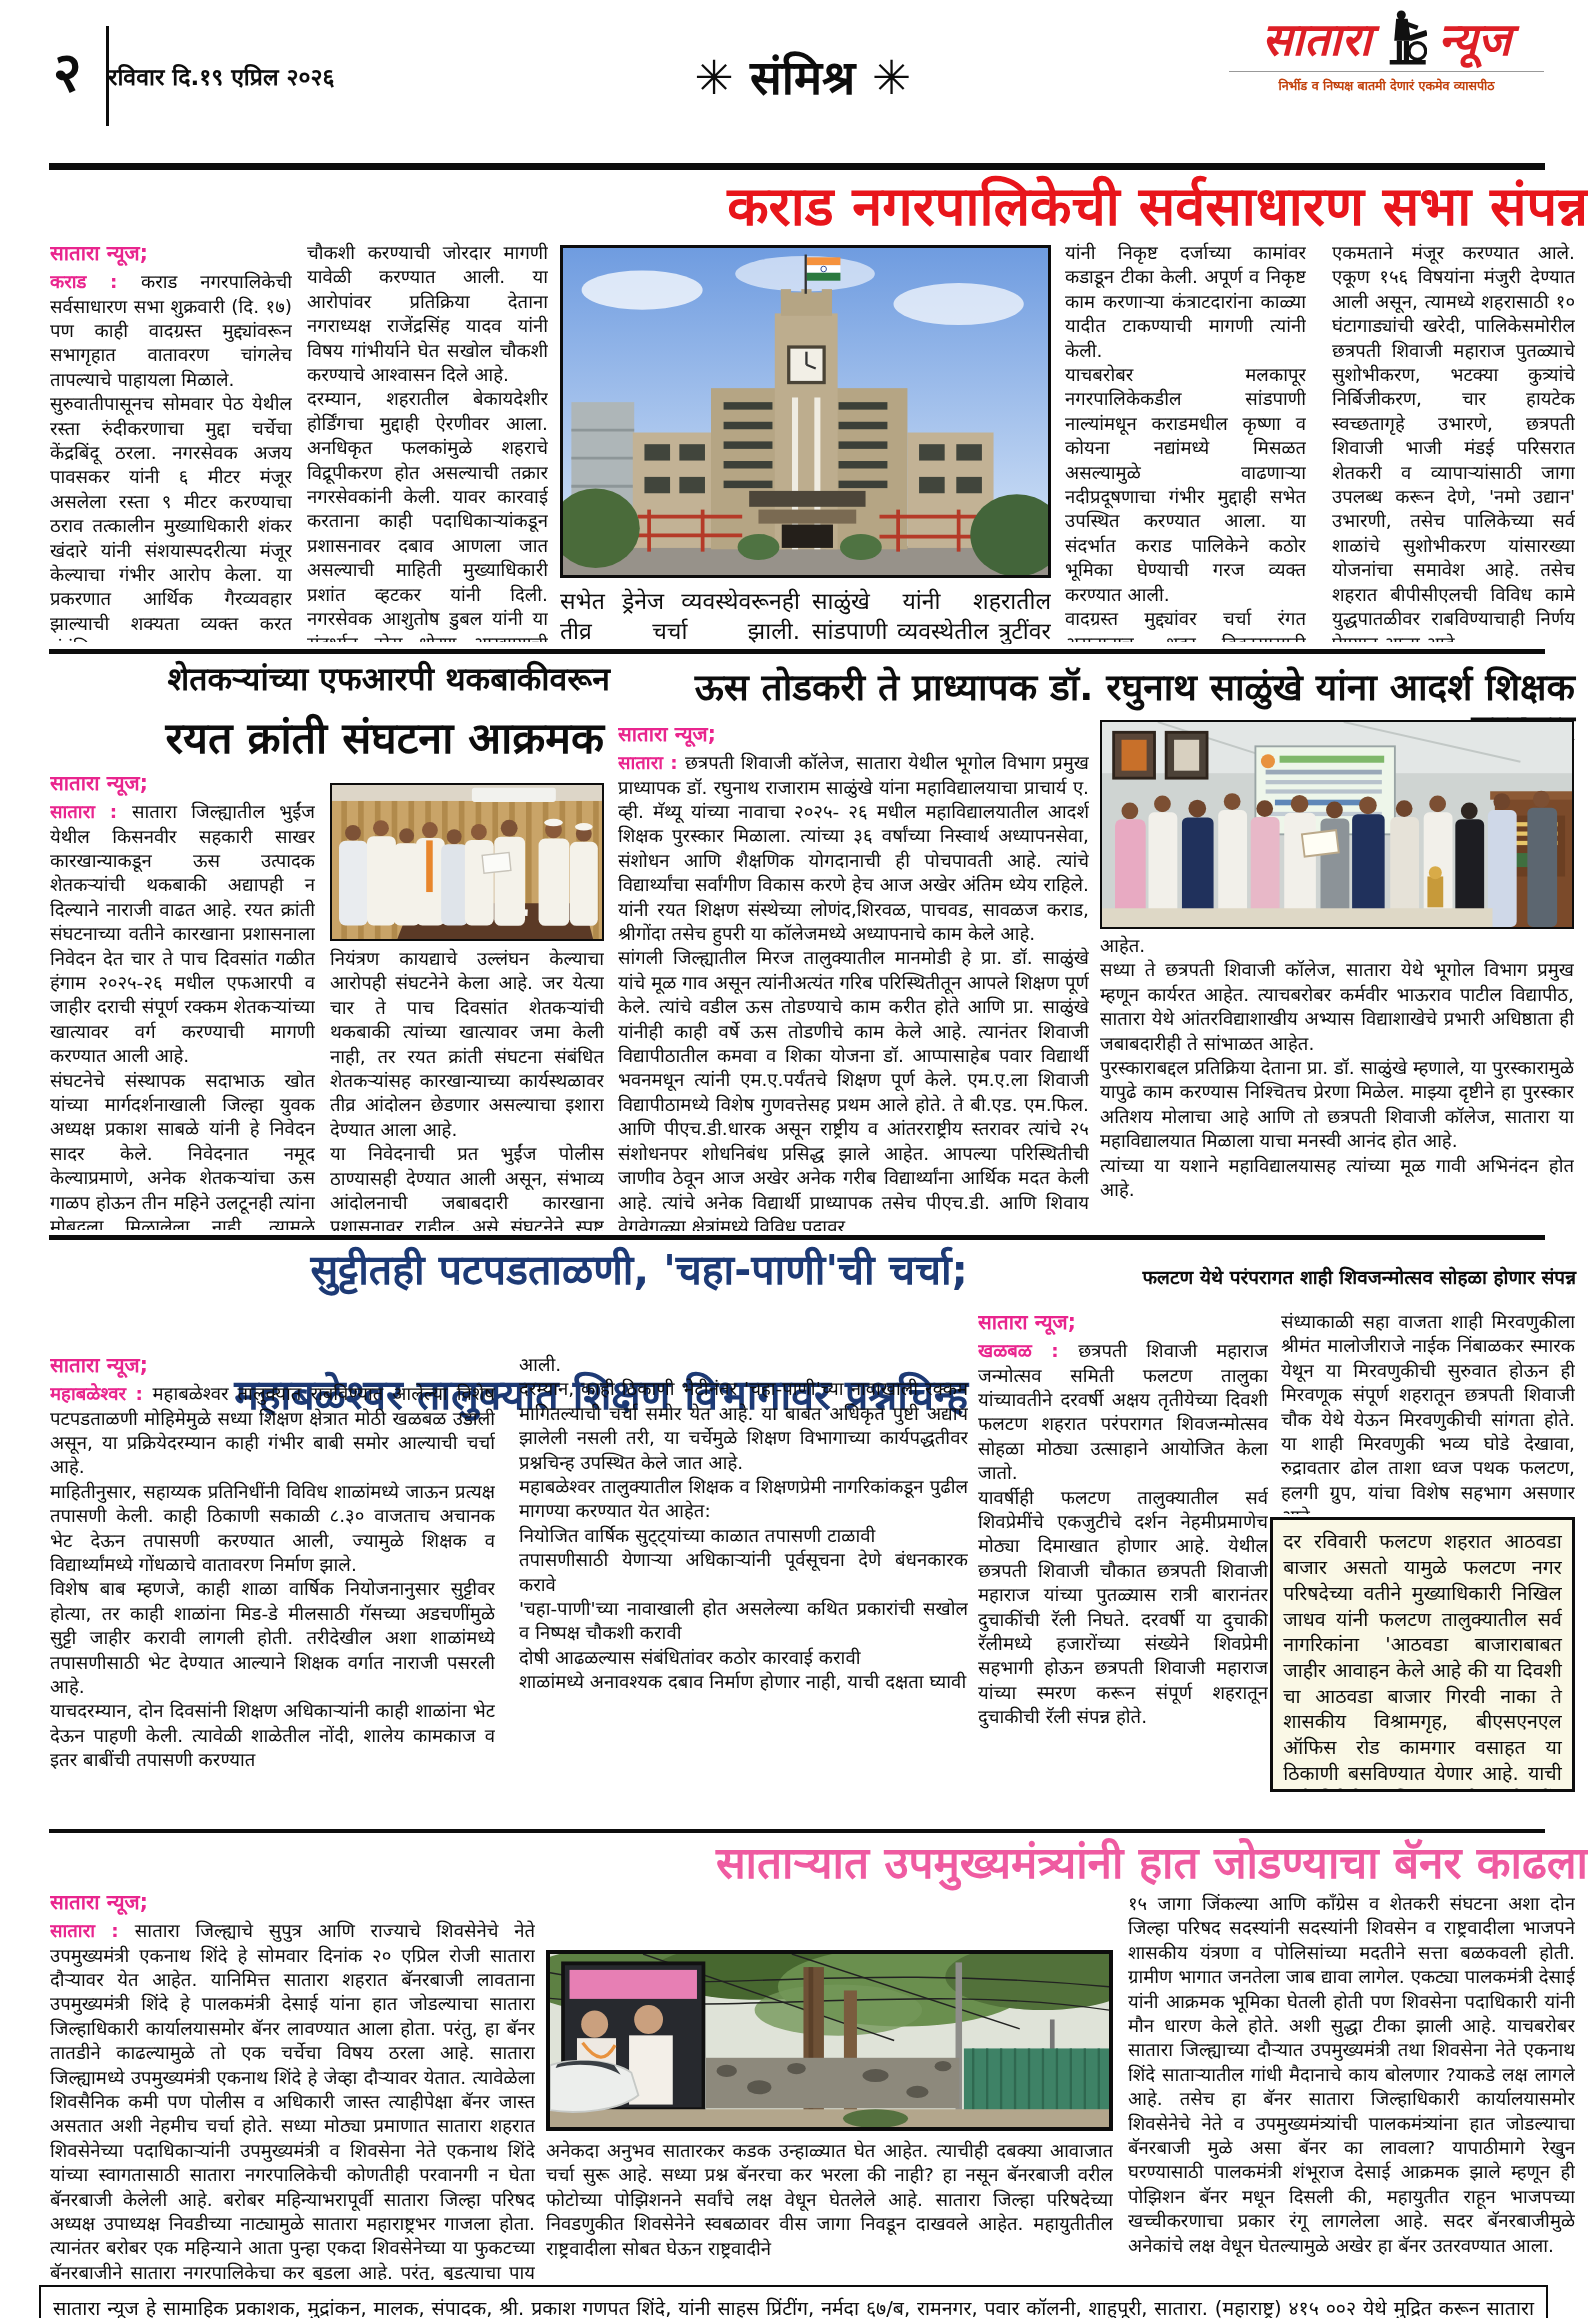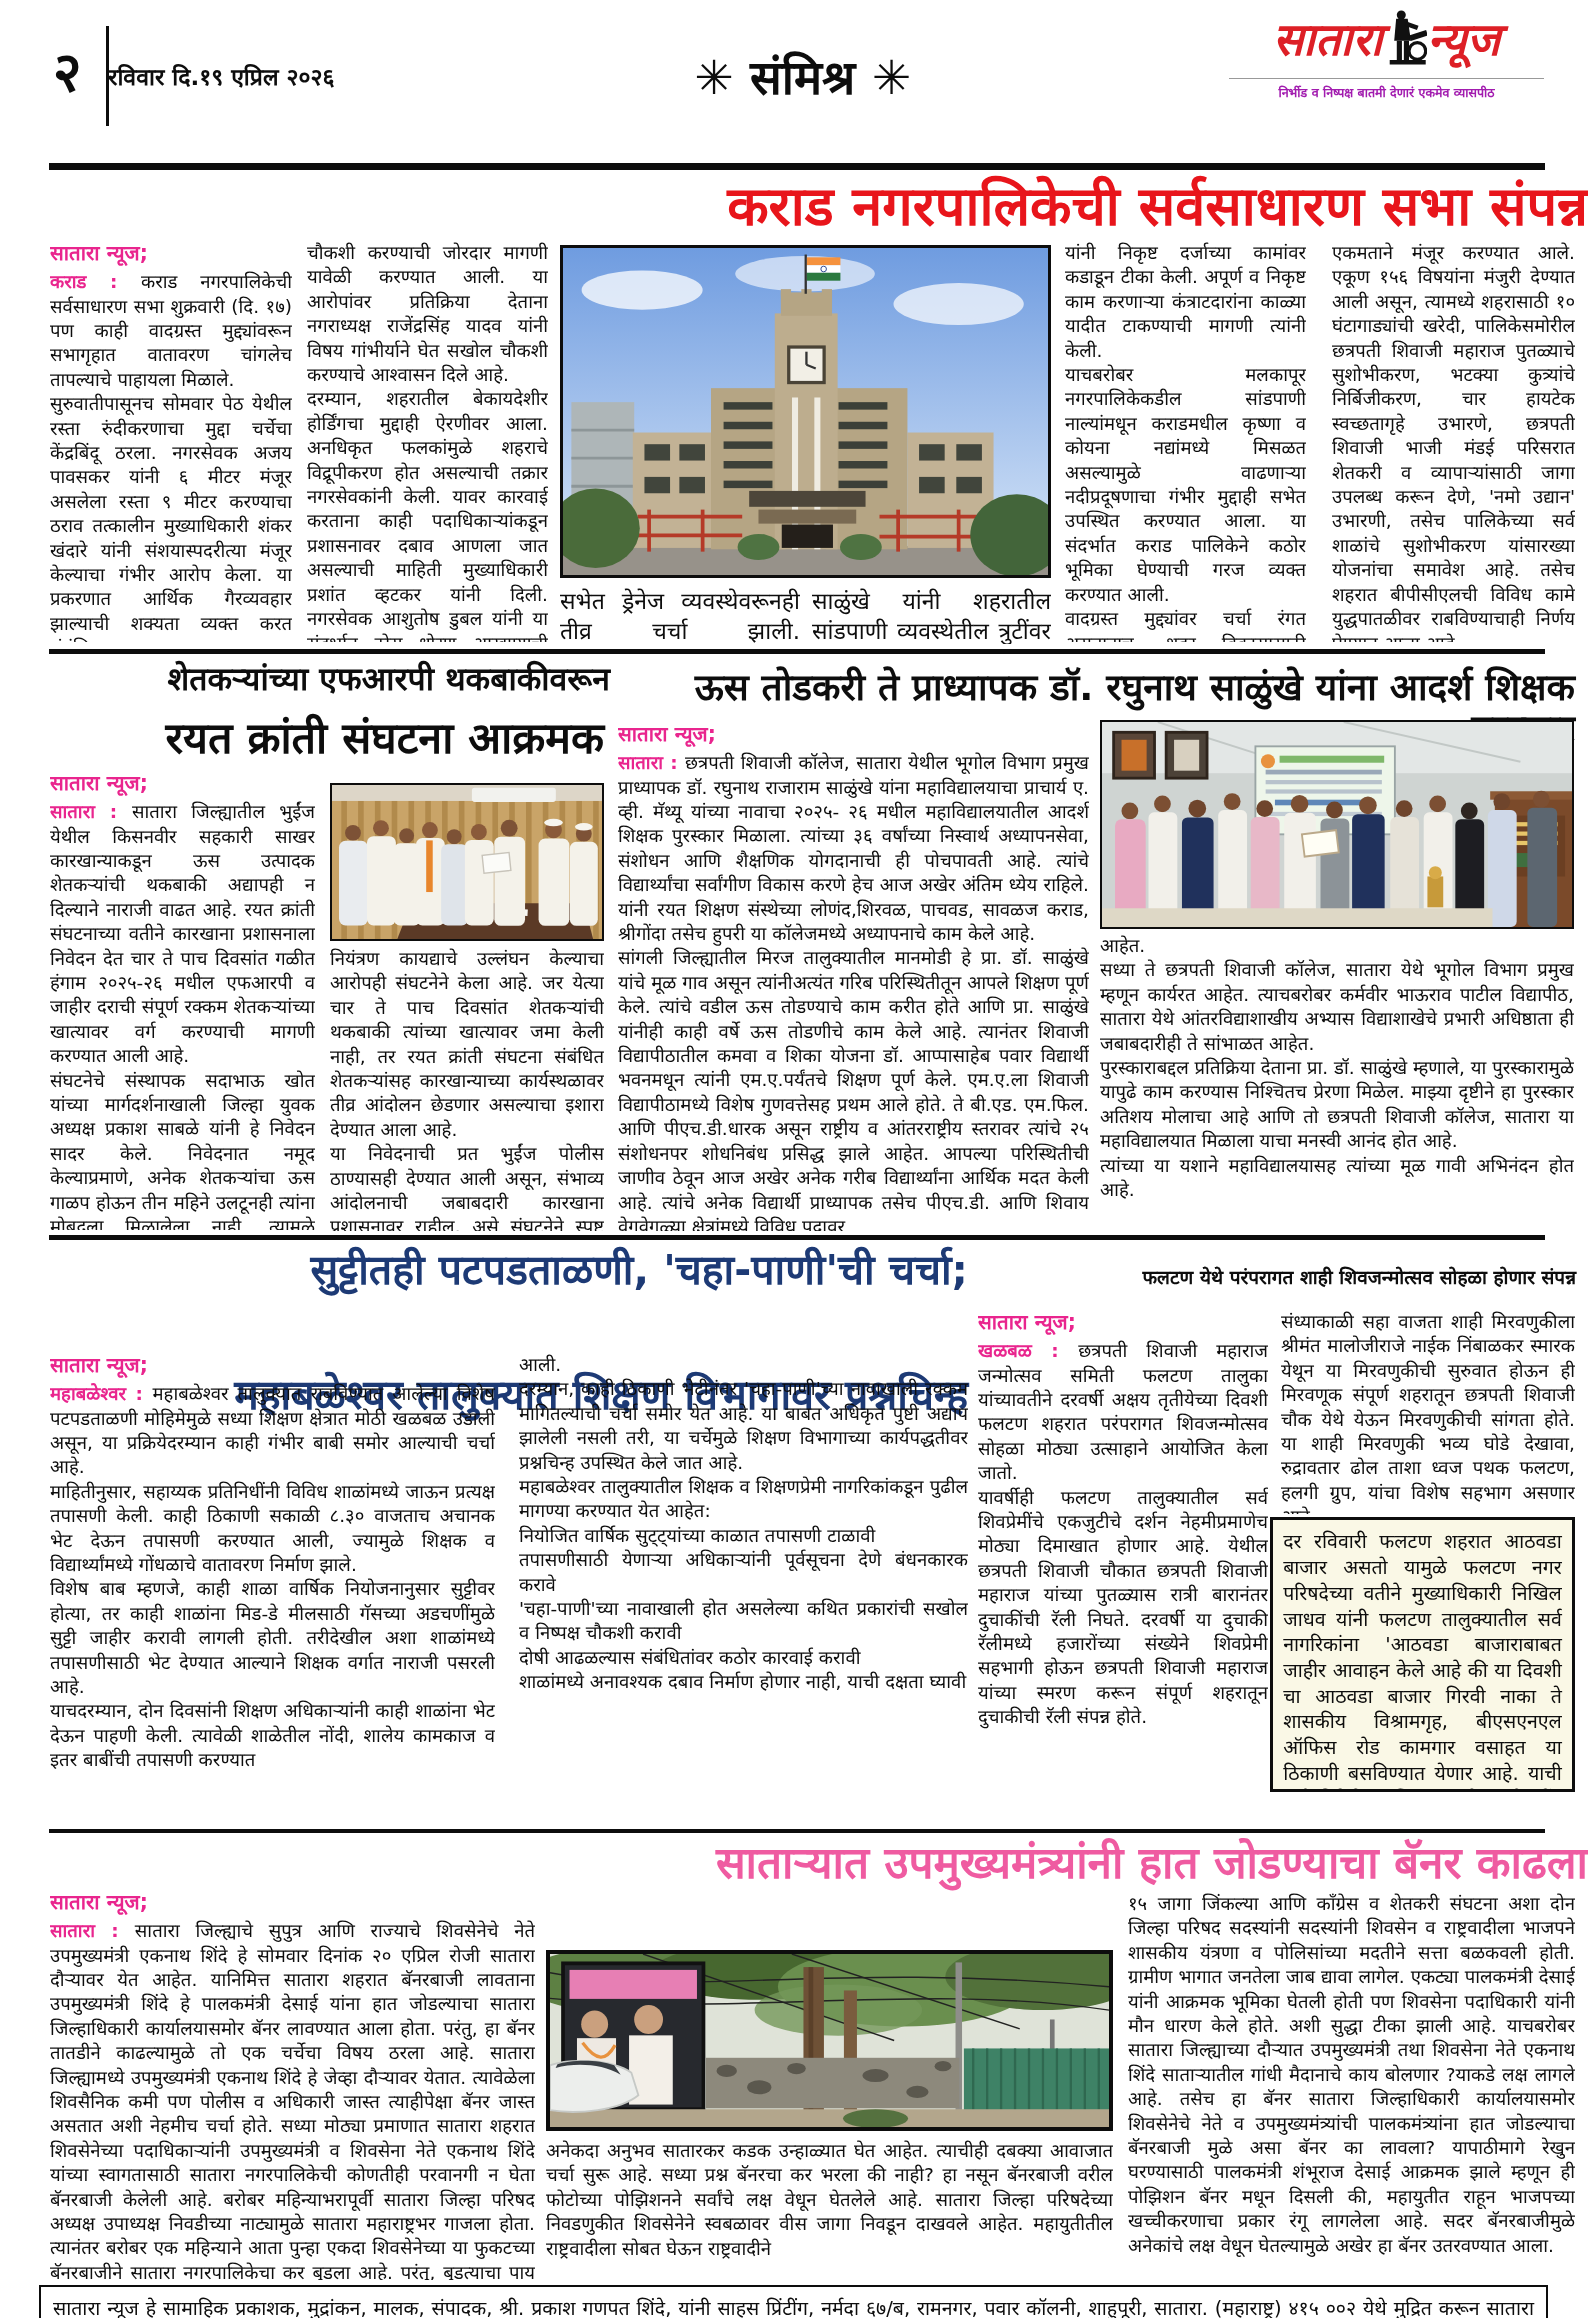--- a/index.html
+++ b/index.html
@@ -13,24 +13,24 @@
   .abs{position:absolute}
   .rule{position:absolute;background:#0d0d0d}
   .col{position:absolute;font-size:18.5px;line-height:1.32;text-align:justify;overflow:hidden}
   .tx{white-space:pre-line}
   .lead{color:var(--pink);font-weight:700;font-size:20.4px;line-height:1.25;margin-bottom:3.7px}
   .dl{color:var(--pink);font-weight:700}
   .hl{position:absolute;font-weight:700;text-align:right;line-height:1.1}
   .caption{position:absolute;font-size:23px;font-weight:400;line-height:1.3;text-align:justify;overflow:hidden}
   .photo{position:absolute;border:3.7px solid #0d0d0d;overflow:hidden;background:#cfcfcf}
   .photo svg{display:block;width:100%;height:100%}
-  .logo-row{display:flex;align-items:center;justify-content:center;gap:0}
+  .logo-row{display:flex;align-items:center;justify-content:center;gap:11px}
   .logo-word{font-size:45px;font-weight:700;color:var(--logored);font-style:italic}
-  .logo-tag{margin-top:10px;border-top:1.9px solid #999;padding-top:4.6px;
-            font-size:12.5px;font-weight:700;text-align:center;color:#a21caf}
+  .logo-tag{margin-top:3px;border-top:1.9px solid #999;padding-top:4.6px;
+            font-size:12.5px;font-weight:700;text-align:center;color:#c2410c}
   .notice{position:absolute;border:3.7px solid #0d0d0d;background:#faf8e6;padding:9.3px 10.2px;
           font-size:19.5px;line-height:1.32;text-align:justify;overflow:hidden}
   .imprint{position:absolute;border:2.8px solid #0d0d0d;background:#fff;padding:8.3px 12px;
            font-size:19.5px;line-height:1.45;text-align:justify;overflow:hidden}
 </style>
 </head>
 <body>
 
 <div class="abs" style="left:0;top:60;width:1588px;height:134px">
   <div class="abs" style="left:53px;top:32px;font-size:55px;font-weight:700">२</div>

